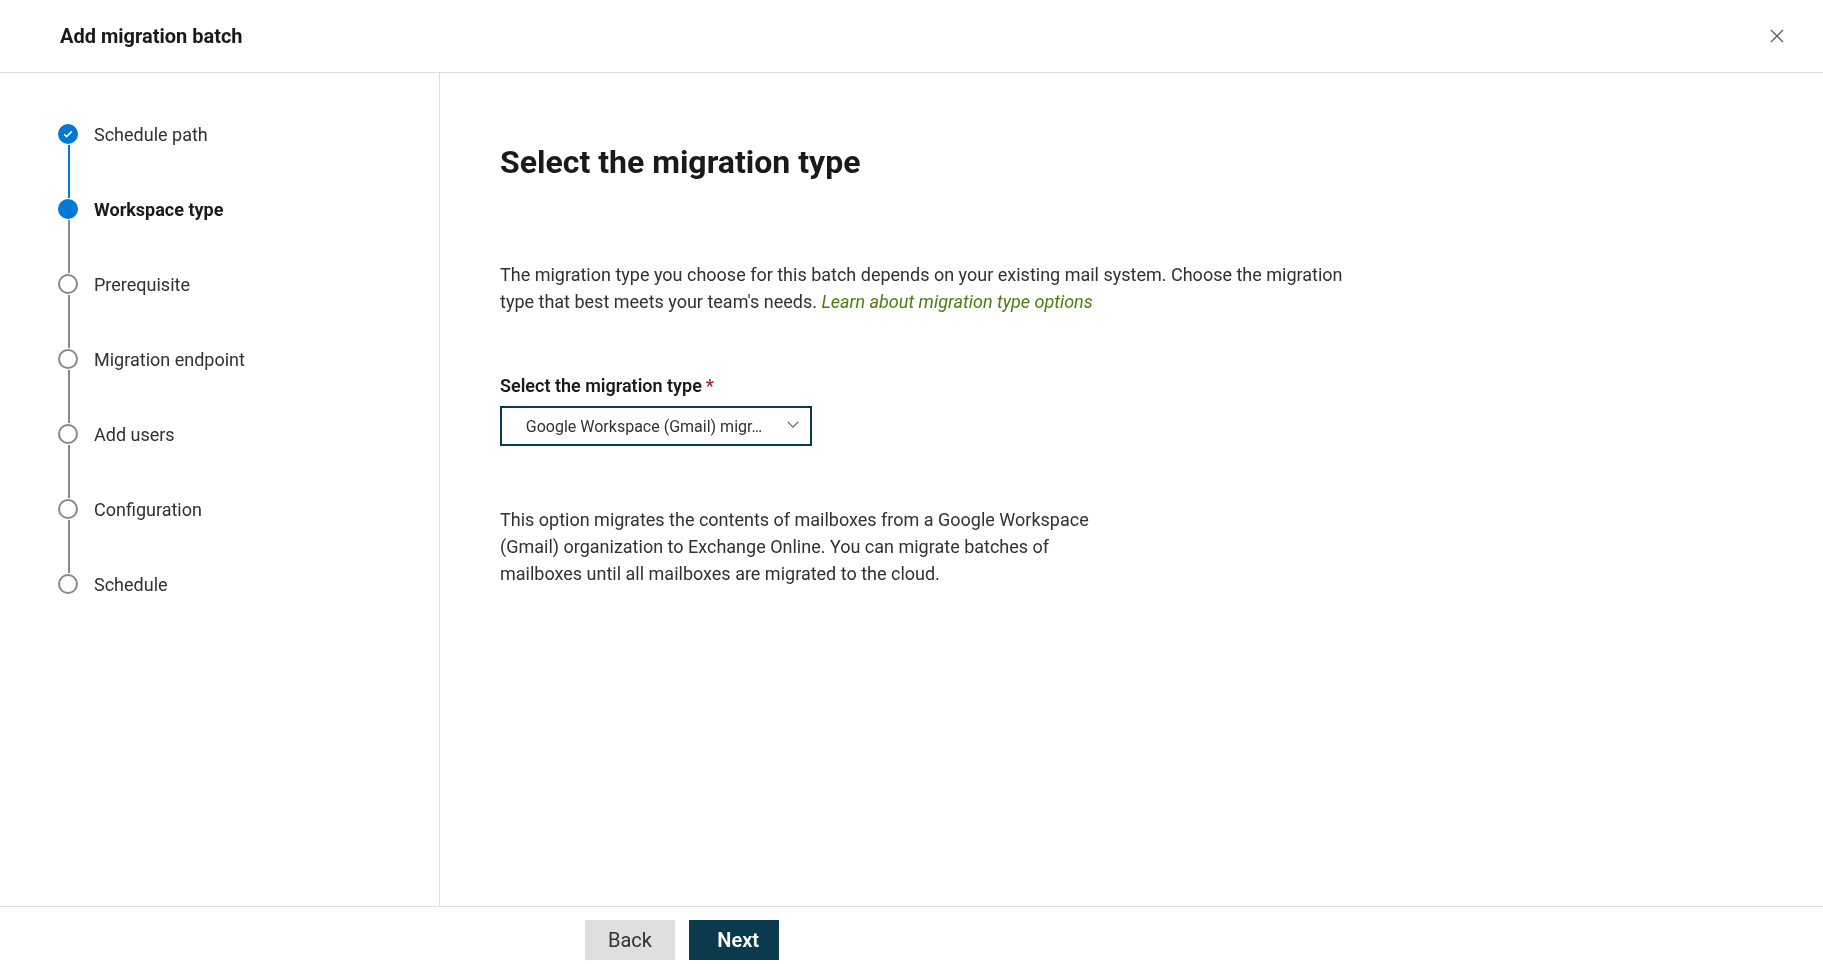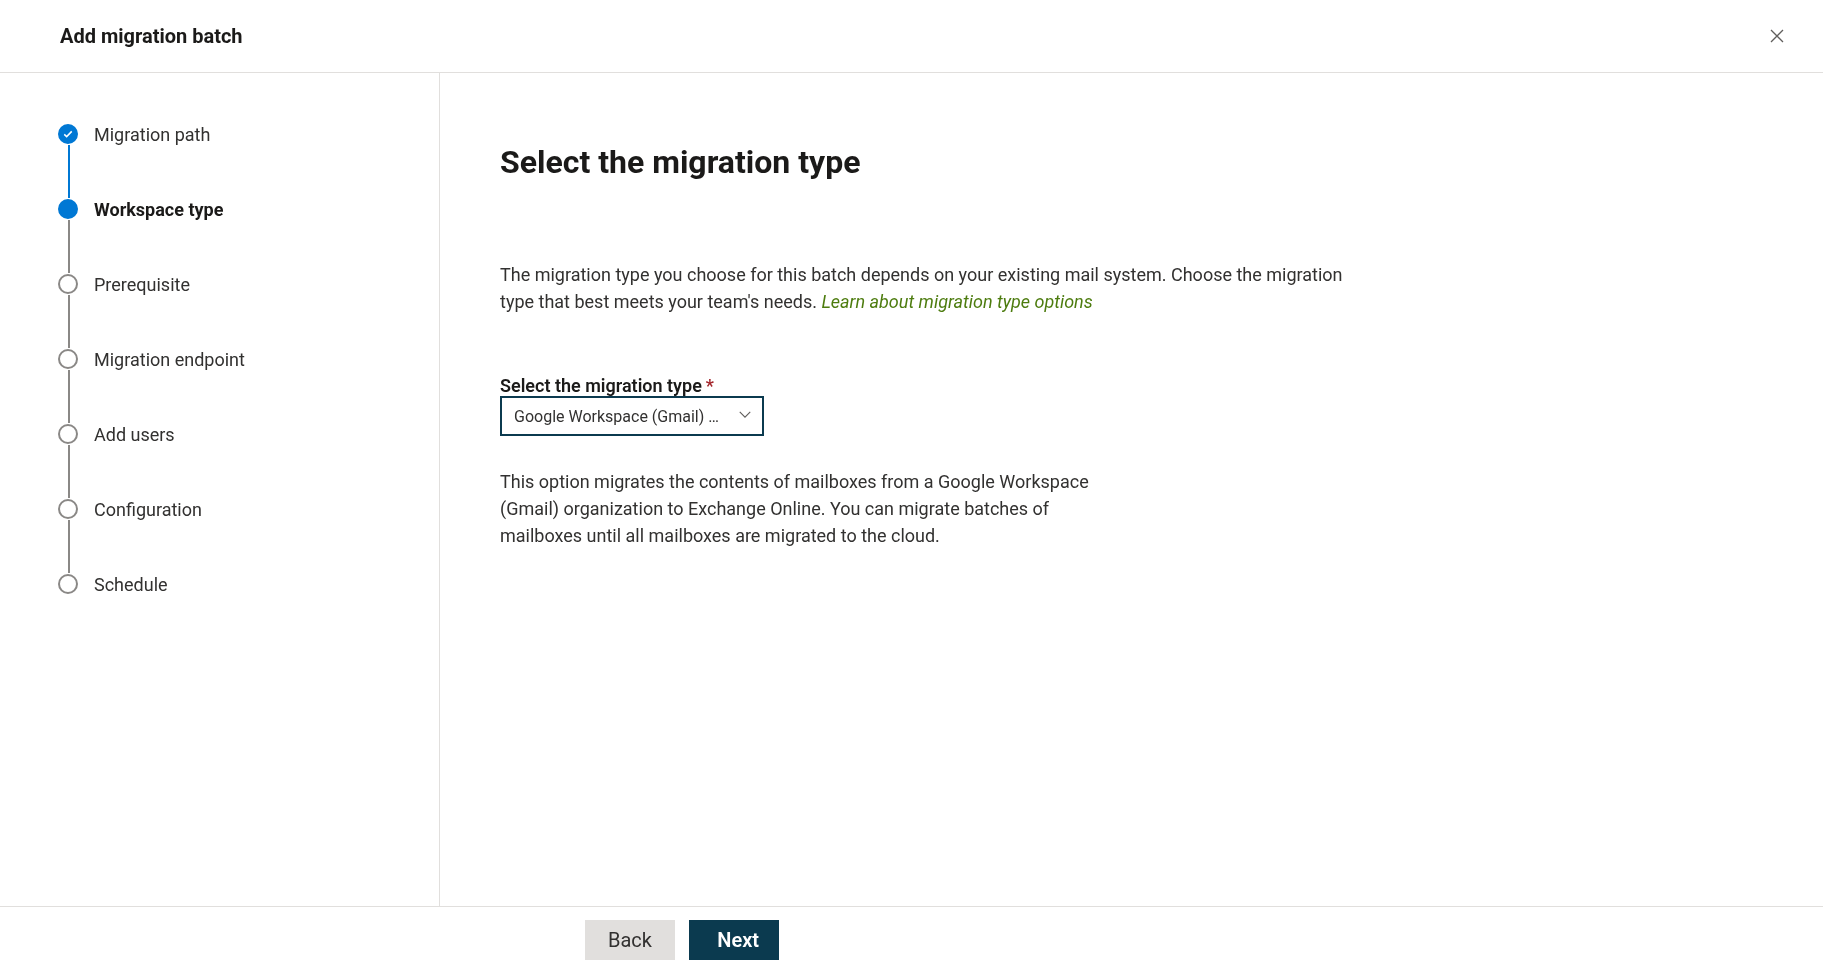--- a/index.html
+++ b/index.html
@@ -132,30 +132,31 @@
     }
     .description a {
       color: #4d7c0f;
       text-decoration: none;
       font-style: italic;
     }
     .field-label {
       font-size: 18px;
       font-weight: 600;
       color: #1b1a19;
+      margin-bottom: 10px;
       display: block;
     }
     .required-marker {
       color: #a4262c;
       margin-left: 4px;
     }
     .select-wrap {
       position: relative;
-      width: 264px;
-      margin-bottom: 32px;
+      width: 312px;
+      margin-bottom: 60px;
     }
     .select {
       width: 100%;
       height: 40px;
       border: 2px solid #0b3a4f;
       padding: 0 36px 0 12px;
       font-size: 16px;
       font-family: inherit;
       color: #323130;
       background: #fff;
@@ -226,21 +227,21 @@
 
 <div class="body">
   <nav class="sidebar">
     <ul class="step-list">
       <li class="step completed">
         <span class="step-indicator">
           <svg viewBox="0 0 16 16">
               <path d="M3 8.5 L6.2 11.5 L13 4.5" stroke="#fff" stroke-width="2" fill="none"></path>
             </svg>
         </span>
-        <span class="step-label">Migration path</span>
+        <span class="step-label">Schedule path</span>
         <span class="step-connector"></span>
       </li>
       <li class="step active">
         <span class="step-indicator"></span>
         <span class="step-label">Workspace type</span>
         <span class="step-connector"></span>
       </li>
       <li class="step">
         <span class="step-indicator"></span>
         <span class="step-label">Prerequisite</span>

